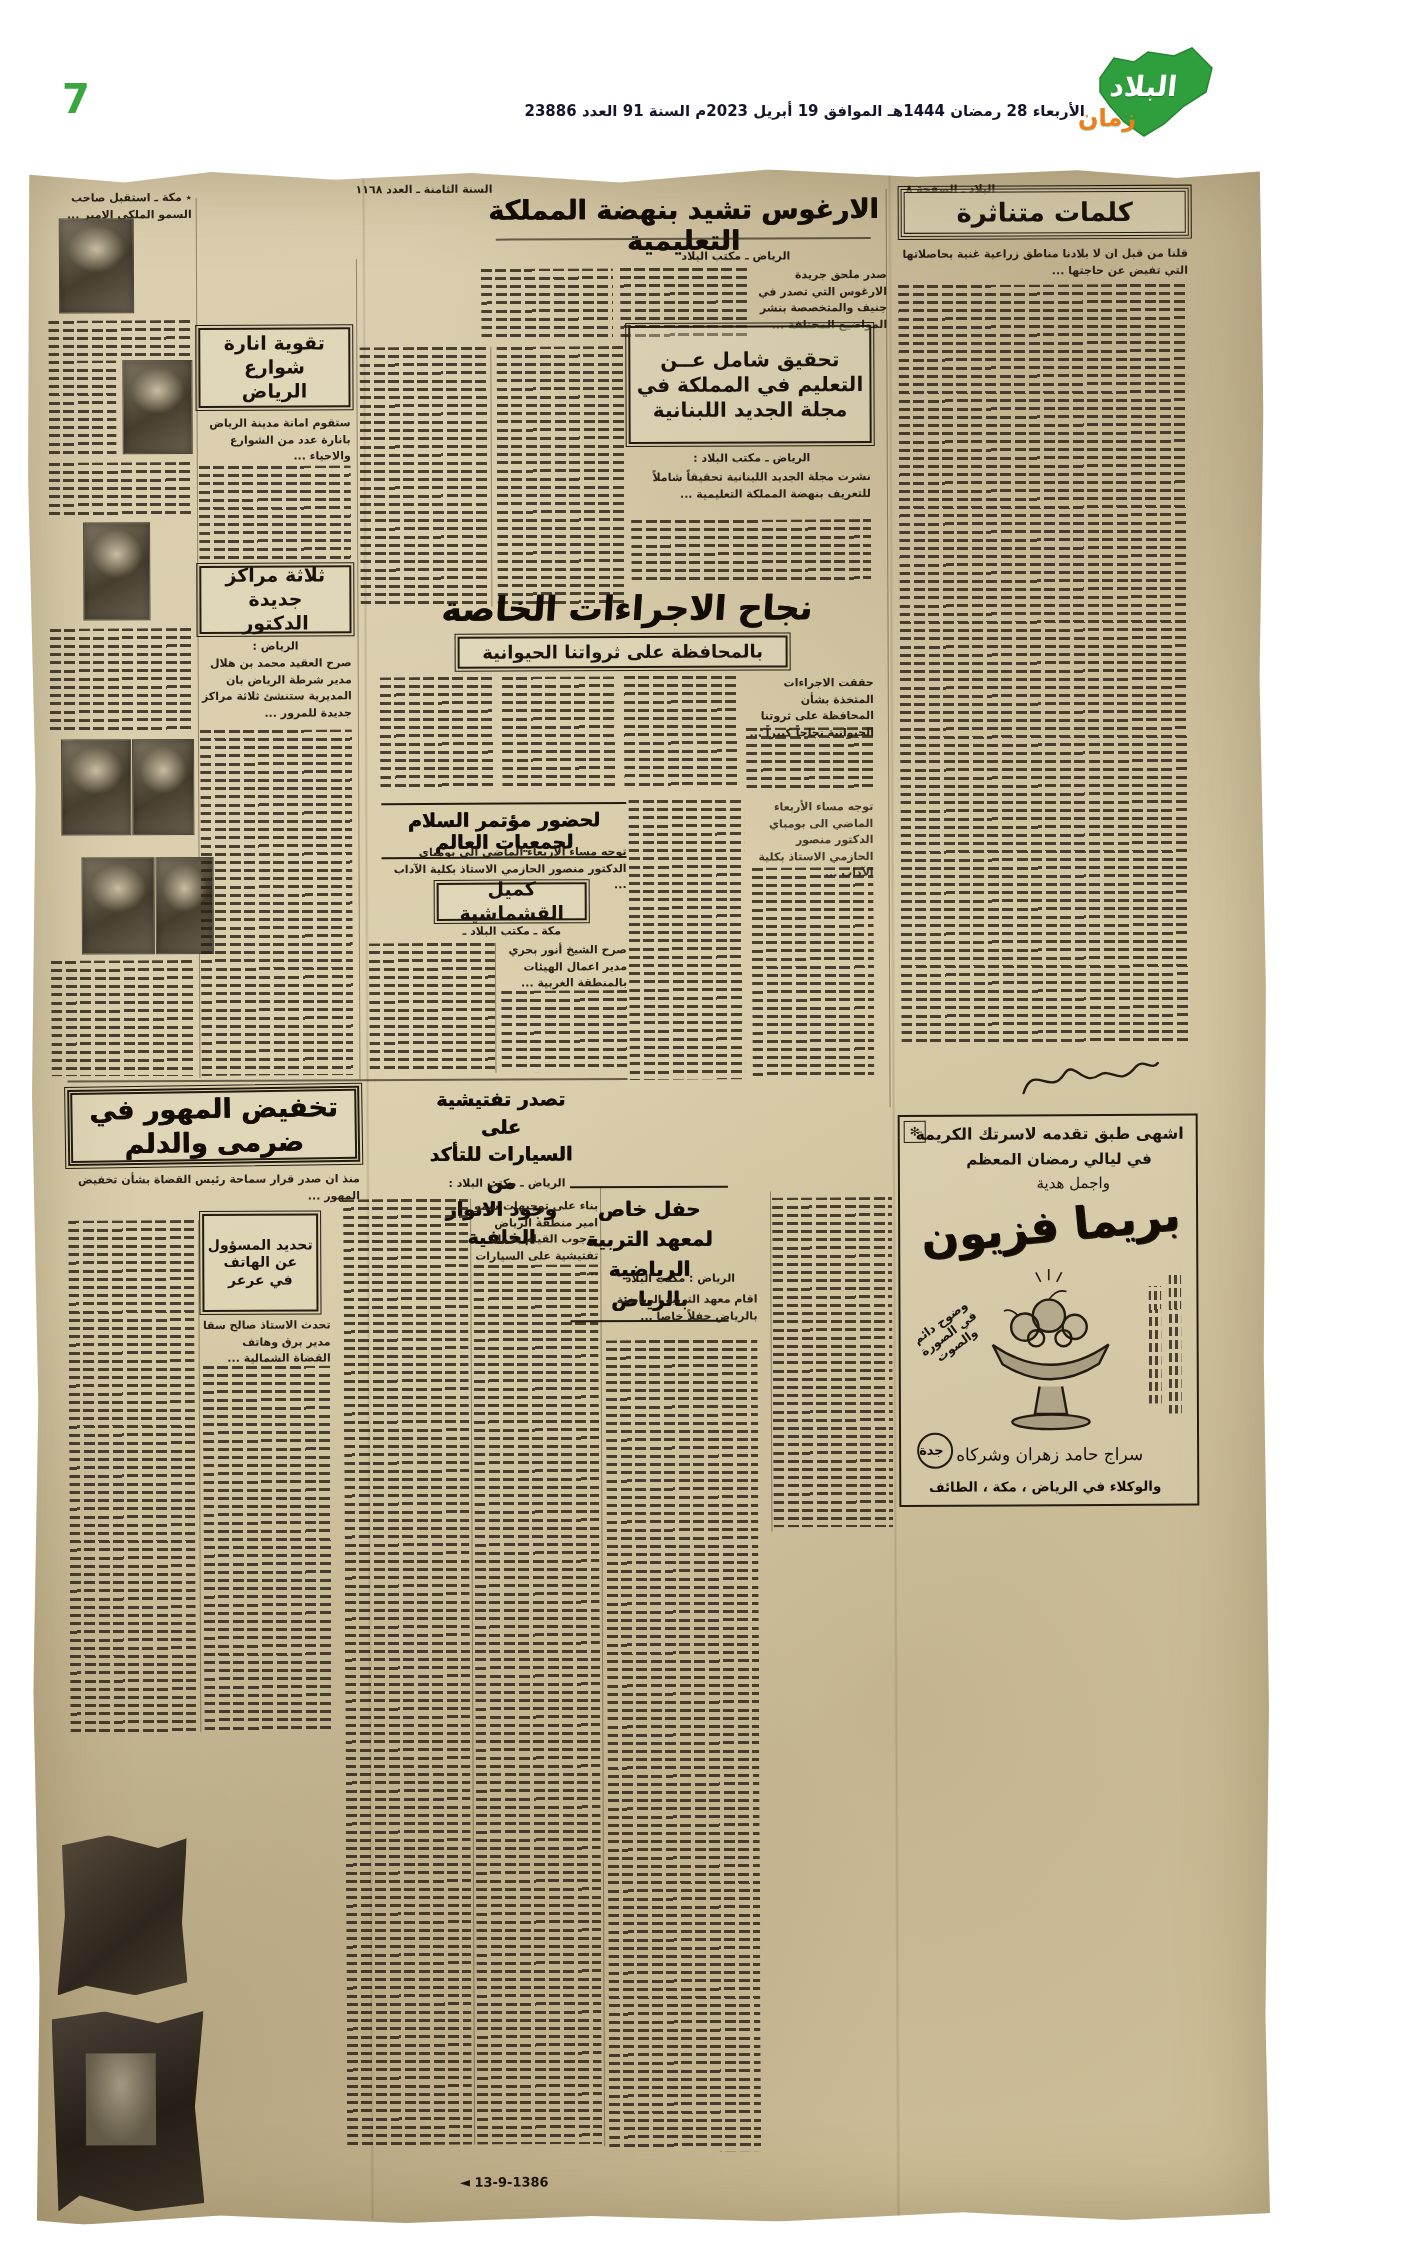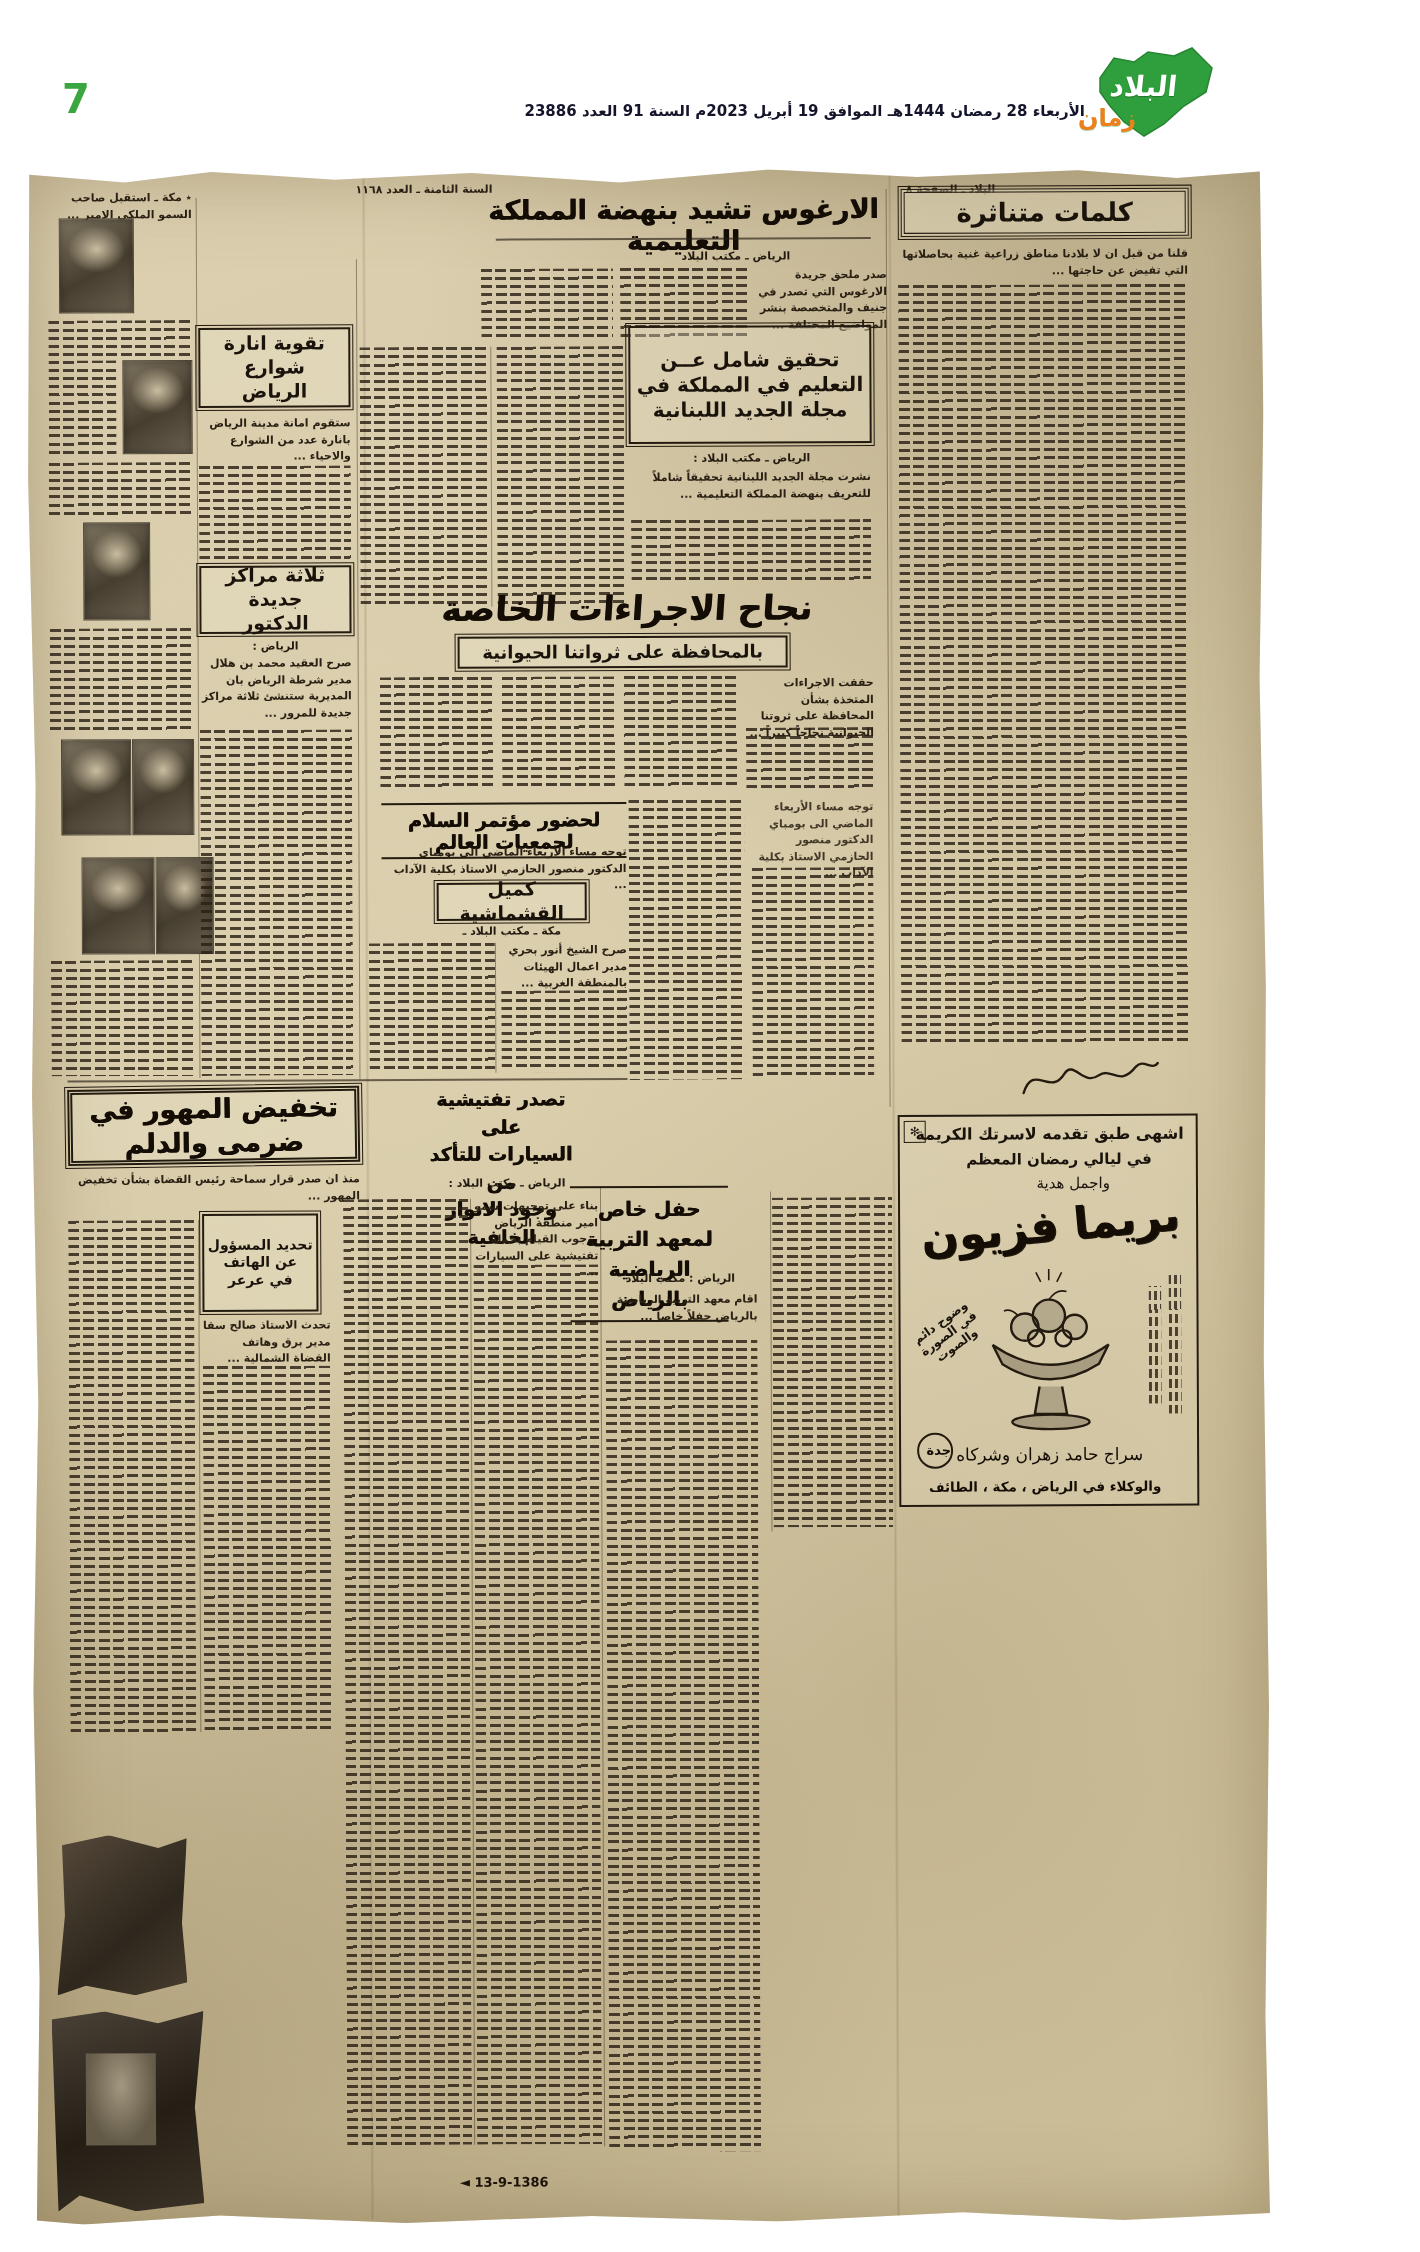--- a/index.html
+++ b/index.html
@@ -227,21 +227,21 @@
         </g>
       </svg>
     </div>
     <div class="abs" style="left:0px;top:196px;width:96px;transform:rotate(-36deg);text-align:center">
       <div style="font-size:12px;font-weight:700;color:#1a130b">وضوح دائم</div>
       <div style="font-size:12px;font-weight:700;color:#1a130b">في الصورة والصوت</div>
     </div>
     <div class="abs tlv" style="left:268px;top:158px;width:13px;height:140px"></div>
     <div class="abs tlv" style="left:248px;top:170px;width:13px;height:118px"></div>
     <div class="abs" style="right:54px;bottom:40px;font-size:17px;font-weight:400;color:#140d05">سراج حامد زهران وشركاه</div>
-    <div class="abs" style="left:16px;bottom:36px;width:36px;height:36px;border:2px solid #241b10;border-radius:50%;font-size:13px;font-weight:700;text-align:right;line-height:32px;color:#140d05">جدة</div>
+    <div class="abs" style="left:16px;bottom:36px;width:36px;height:36px;border:2px solid #241b10;border-radius:50%;font-size:13px;font-weight:700;text-align:left;line-height:32px;color:#140d05">جدة</div>
     <div class="abs" style="right:36px;bottom:10px;font-size:13.5px;font-weight:700;color:#140d05">والوكلاء في الرياض ، مكة ، الطائف</div>
   </div>
 
   <div class="abs" style="left:18px;top:1665px;width:158px;height:378px">
     <div class="abs" style="left:6px;top:0;width:130px;height:160px;background:linear-gradient(140deg,#55493a,#2e271d 60%,#473d2f);clip-path:polygon(4% 6%,40% 0,78% 8%,100% 2%,96% 55%,100% 92%,60% 100%,22% 94%,0 100%,6% 50%)"></div>
     <div class="abs" style="left:0;top:176px;width:152px;height:200px;background:linear-gradient(160deg,#4a4136,#241e15 55%,#3b3226);clip-path:polygon(0 4%,35% 0,70% 6%,100% 0,94% 48%,100% 96%,55% 100%,18% 92%,4% 100%)">
       <div class="abs" style="left:34px;top:42px;width:70px;height:92px;background:radial-gradient(ellipse at 50% 35%, #b7ab90, #6d6450 70%);opacity:.85"></div>
     </div>
   </div>
 

